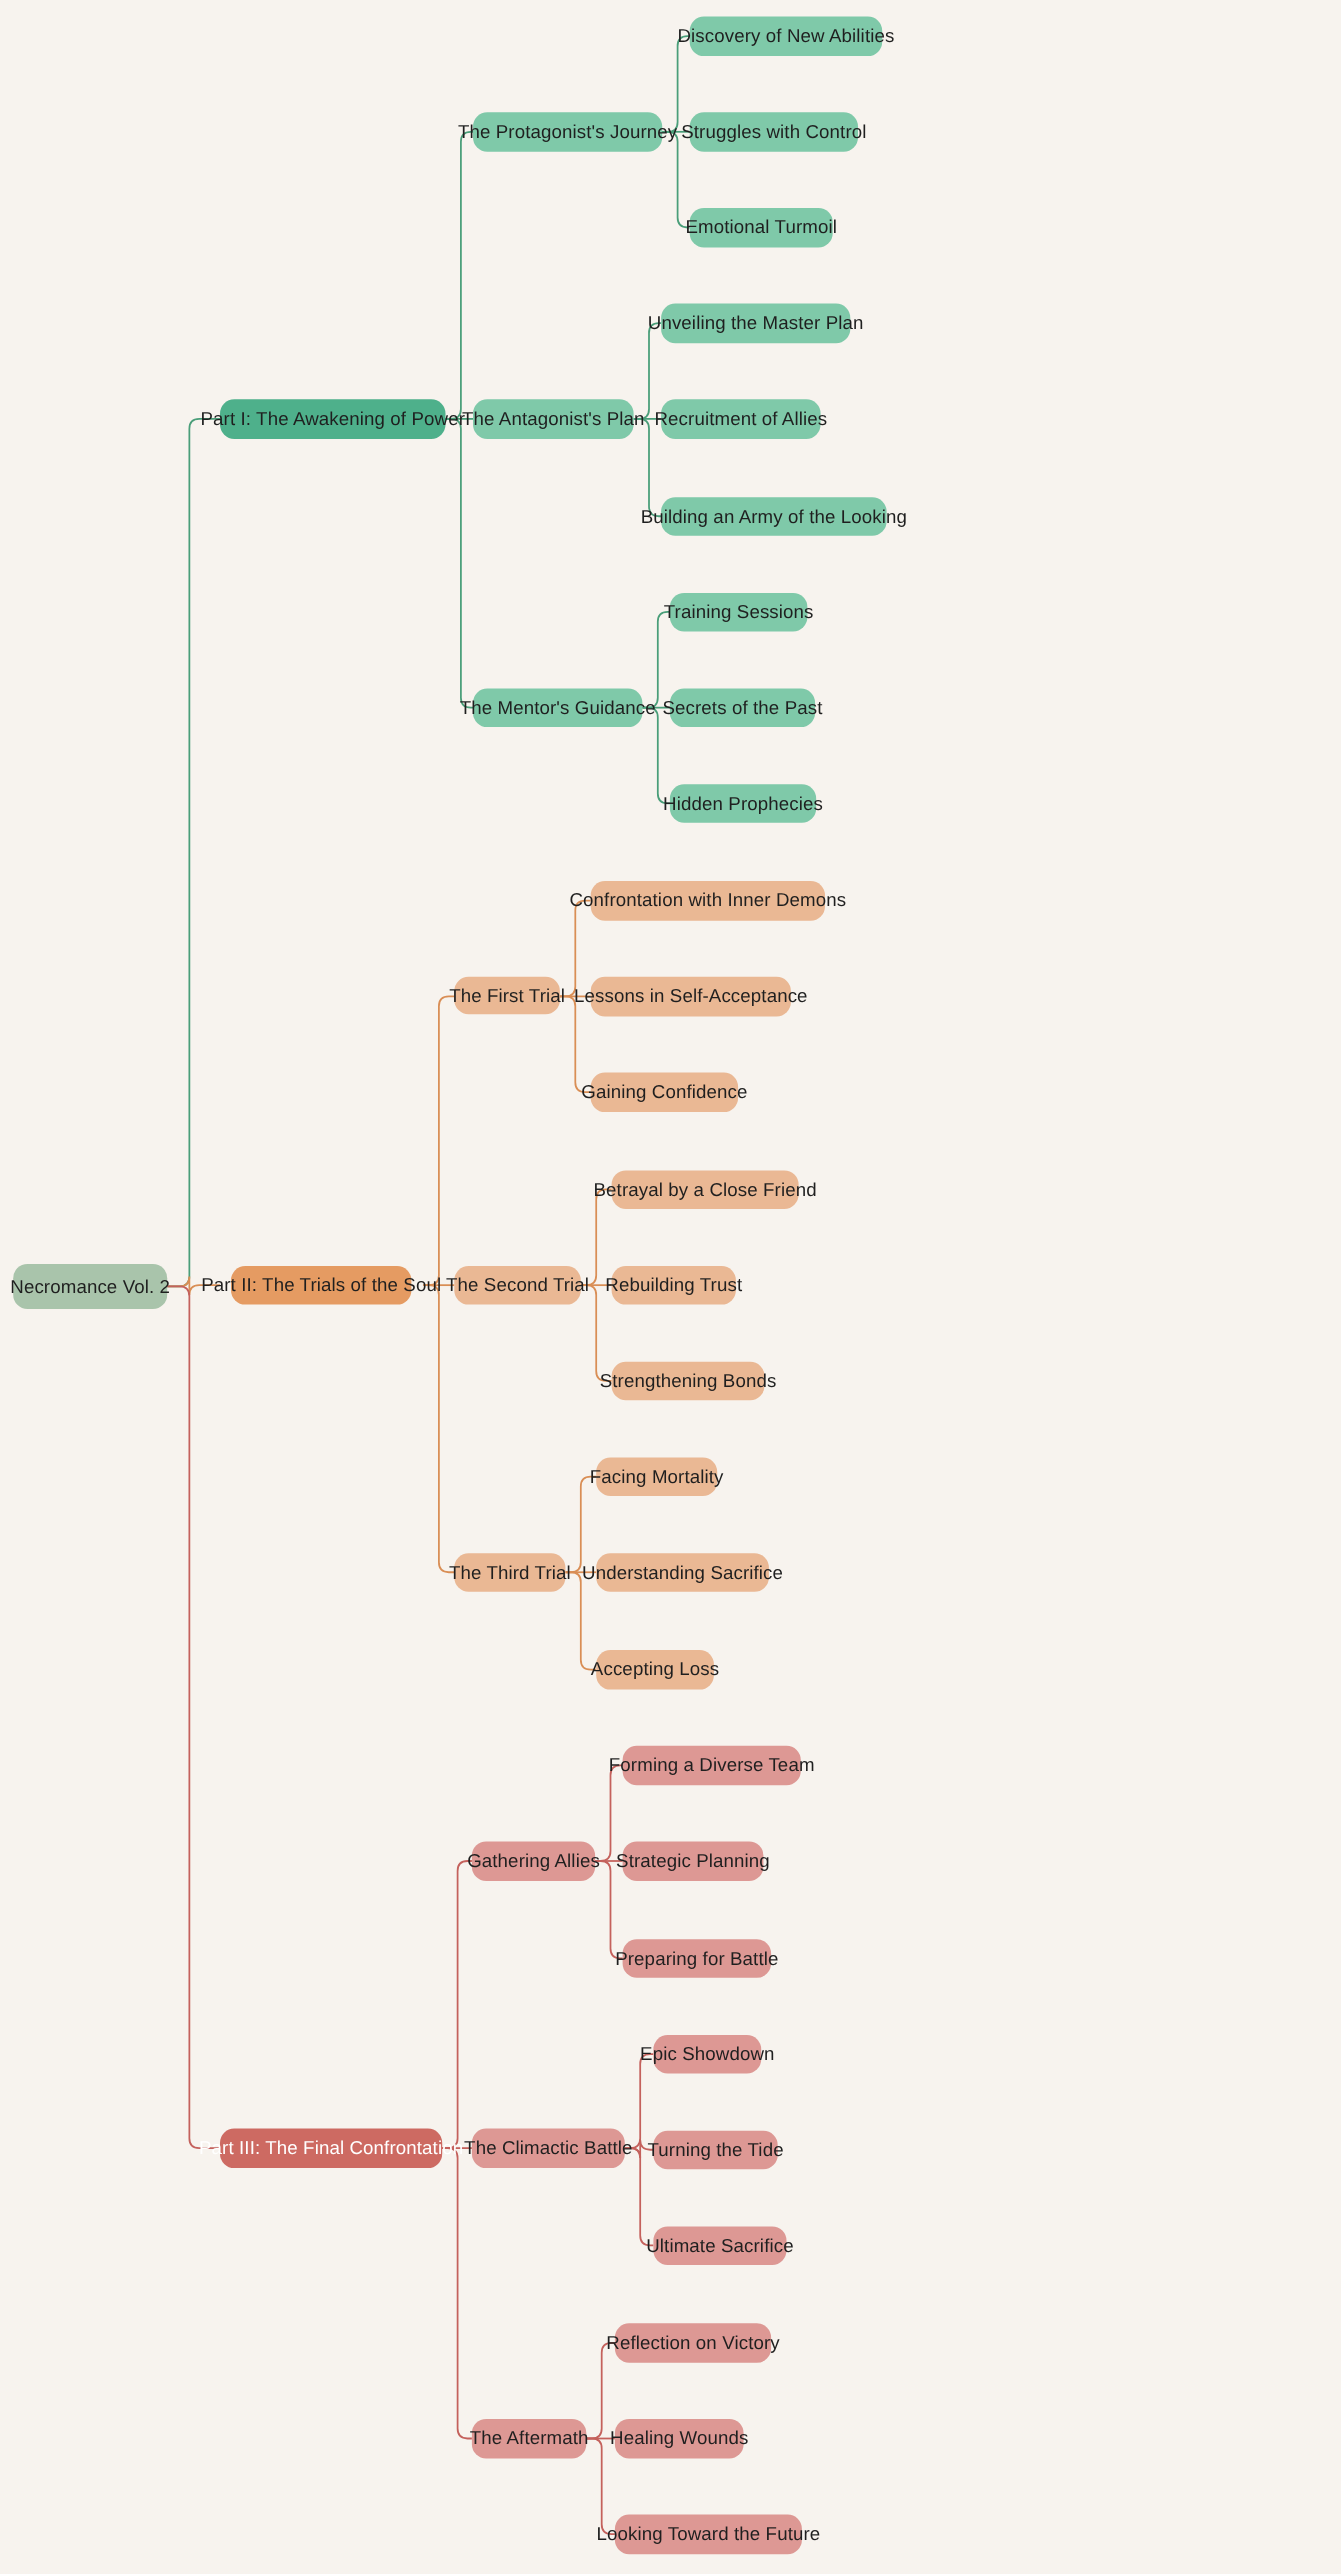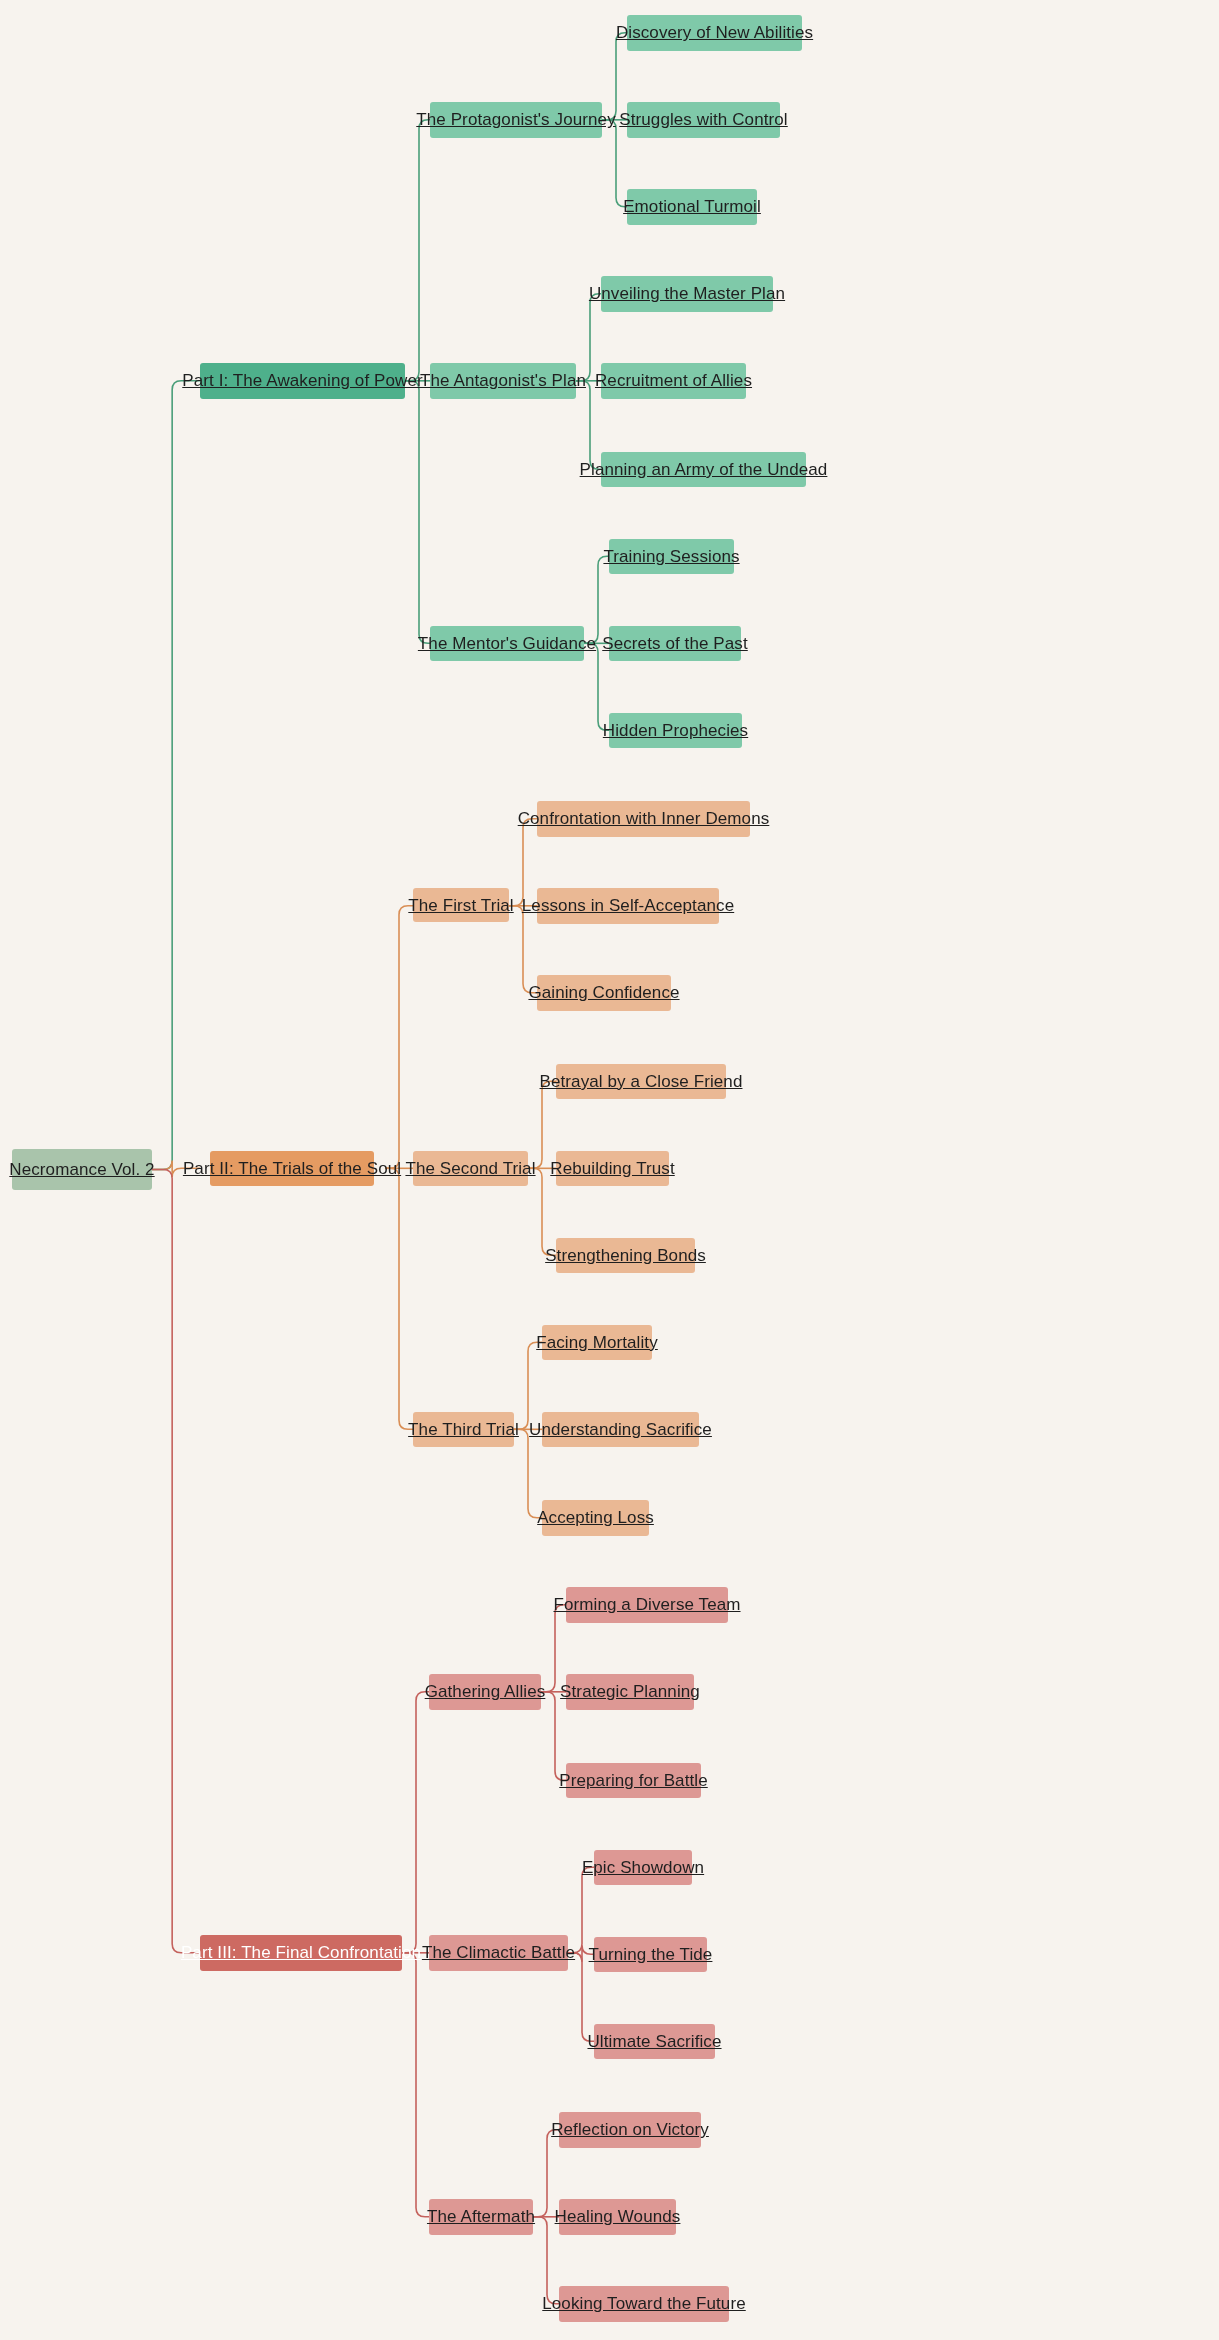--- a/index.html
+++ b/index.html
@@ -21,28 +21,27 @@
     width: 1219px;
     height: 2340px;
     pointer-events: none;
   }
   .node {
     position: absolute;
     box-sizing: border-box;
     display: flex;
     align-items: center;
     justify-content: center;
-    border-radius: 3px;
+    border-radius: 13px;
     font-size: 17px;
     line-height: 1;
     white-space: nowrap;
     color: #1f1f1f;
     padding: 14px 14px;
     letter-spacing: 0.1px;
-    text-decoration: underline;
   }
   .node.root      { background: #a9c4ab; }
   .node.green1    { background: #4eb08b; }
   .node.green2    { background: #7fc9a9; }
   .node.green3    { background: #7fc9a9; }
   .node.orange1   { background: #e59b62; }
   .node.orange2   { background: #eab894; }
   .node.orange3   { background: #eab894; }
   .node.red1      { background: #cd6a62; color: #ffffff; }
   .node.red2      { background: #dd9894; }
@@ -95,21 +94,21 @@
     </svg>
 <div class="node root" style="left: 12px; top: 1149px; width: 140px; height: 41.04px;">Necromance Vol. 2</div>
     <div class="node green1" style="left: 200px; top: 363px; width: 205px; height: 35.64px;">Part I: The Awakening of Power</div>
     <div class="node green2" style="left: 430px; top: 102px; width: 172px; height: 35.64px;">The Protagonist's Journey</div>
     <div class="node green3" style="left: 627px; top: 15px; width: 175px; height: 35.64px;">Discovery of New Abilities</div>
     <div class="node green3" style="left: 627px; top: 102px; width: 153px; height: 35.64px;">Struggles with Control</div>
     <div class="node green3" style="left: 627px; top: 189px; width: 130px; height: 35.64px;">Emotional Turmoil</div>
     <div class="node green2" style="left: 430px; top: 363px; width: 146px; height: 35.64px;">The Antagonist's Plan</div>
     <div class="node green3" style="left: 601px; top: 276px; width: 172px; height: 35.64px;">Unveiling the Master Plan</div>
     <div class="node green3" style="left: 601px; top: 363px; width: 145px; height: 35.64px;">Recruitment of Allies</div>
-    <div class="node green3" style="left: 601px; top: 451.5px; width: 205px; height: 35.64px;">Planning an Army of the Undead</div>
+    <div class="node green3" style="left: 601px; top: 451.5px; width: 205px; height: 35.64px;">Building an Army of the Looking</div>
     <div class="node green2" style="left: 430px; top: 625.5px; width: 154px; height: 35.64px;">The Mentor's Guidance</div>
     <div class="node green3" style="left: 609px; top: 538.5px; width: 125px; height: 35.64px;">Training Sessions</div>
     <div class="node green3" style="left: 609px; top: 625.5px; width: 132px; height: 35.64px;">Secrets of the Past</div>
     <div class="node green3" style="left: 609px; top: 712.5px; width: 133px; height: 35.64px;">Hidden Prophecies</div>
     <div class="node orange1" style="left: 184px; top: 1150.5px; width: 164px; height: 35.64px; margin-left: 26px;">Part II: The Trials of the Soul</div>
     <div class="node orange2" style="left: 413px; top: 888px; width: 96px; height: 34px;">The First Trial</div>
     <div class="node orange3" style="left: 537px; top: 801px; width: 213px; height: 35.64px;">Confrontation with Inner Demons</div>
     <div class="node orange3" style="left: 537px; top: 888px; width: 182px; height: 35.64px;">Lessons in Self-Acceptance</div>
     <div class="node orange3" style="left: 537px; top: 975px; width: 134px; height: 35.64px;">Gaining Confidence</div>
     <div class="node orange2" style="left: 413px; top: 1150.5px; width: 115px; height: 35.64px;">The Second Trial</div>

